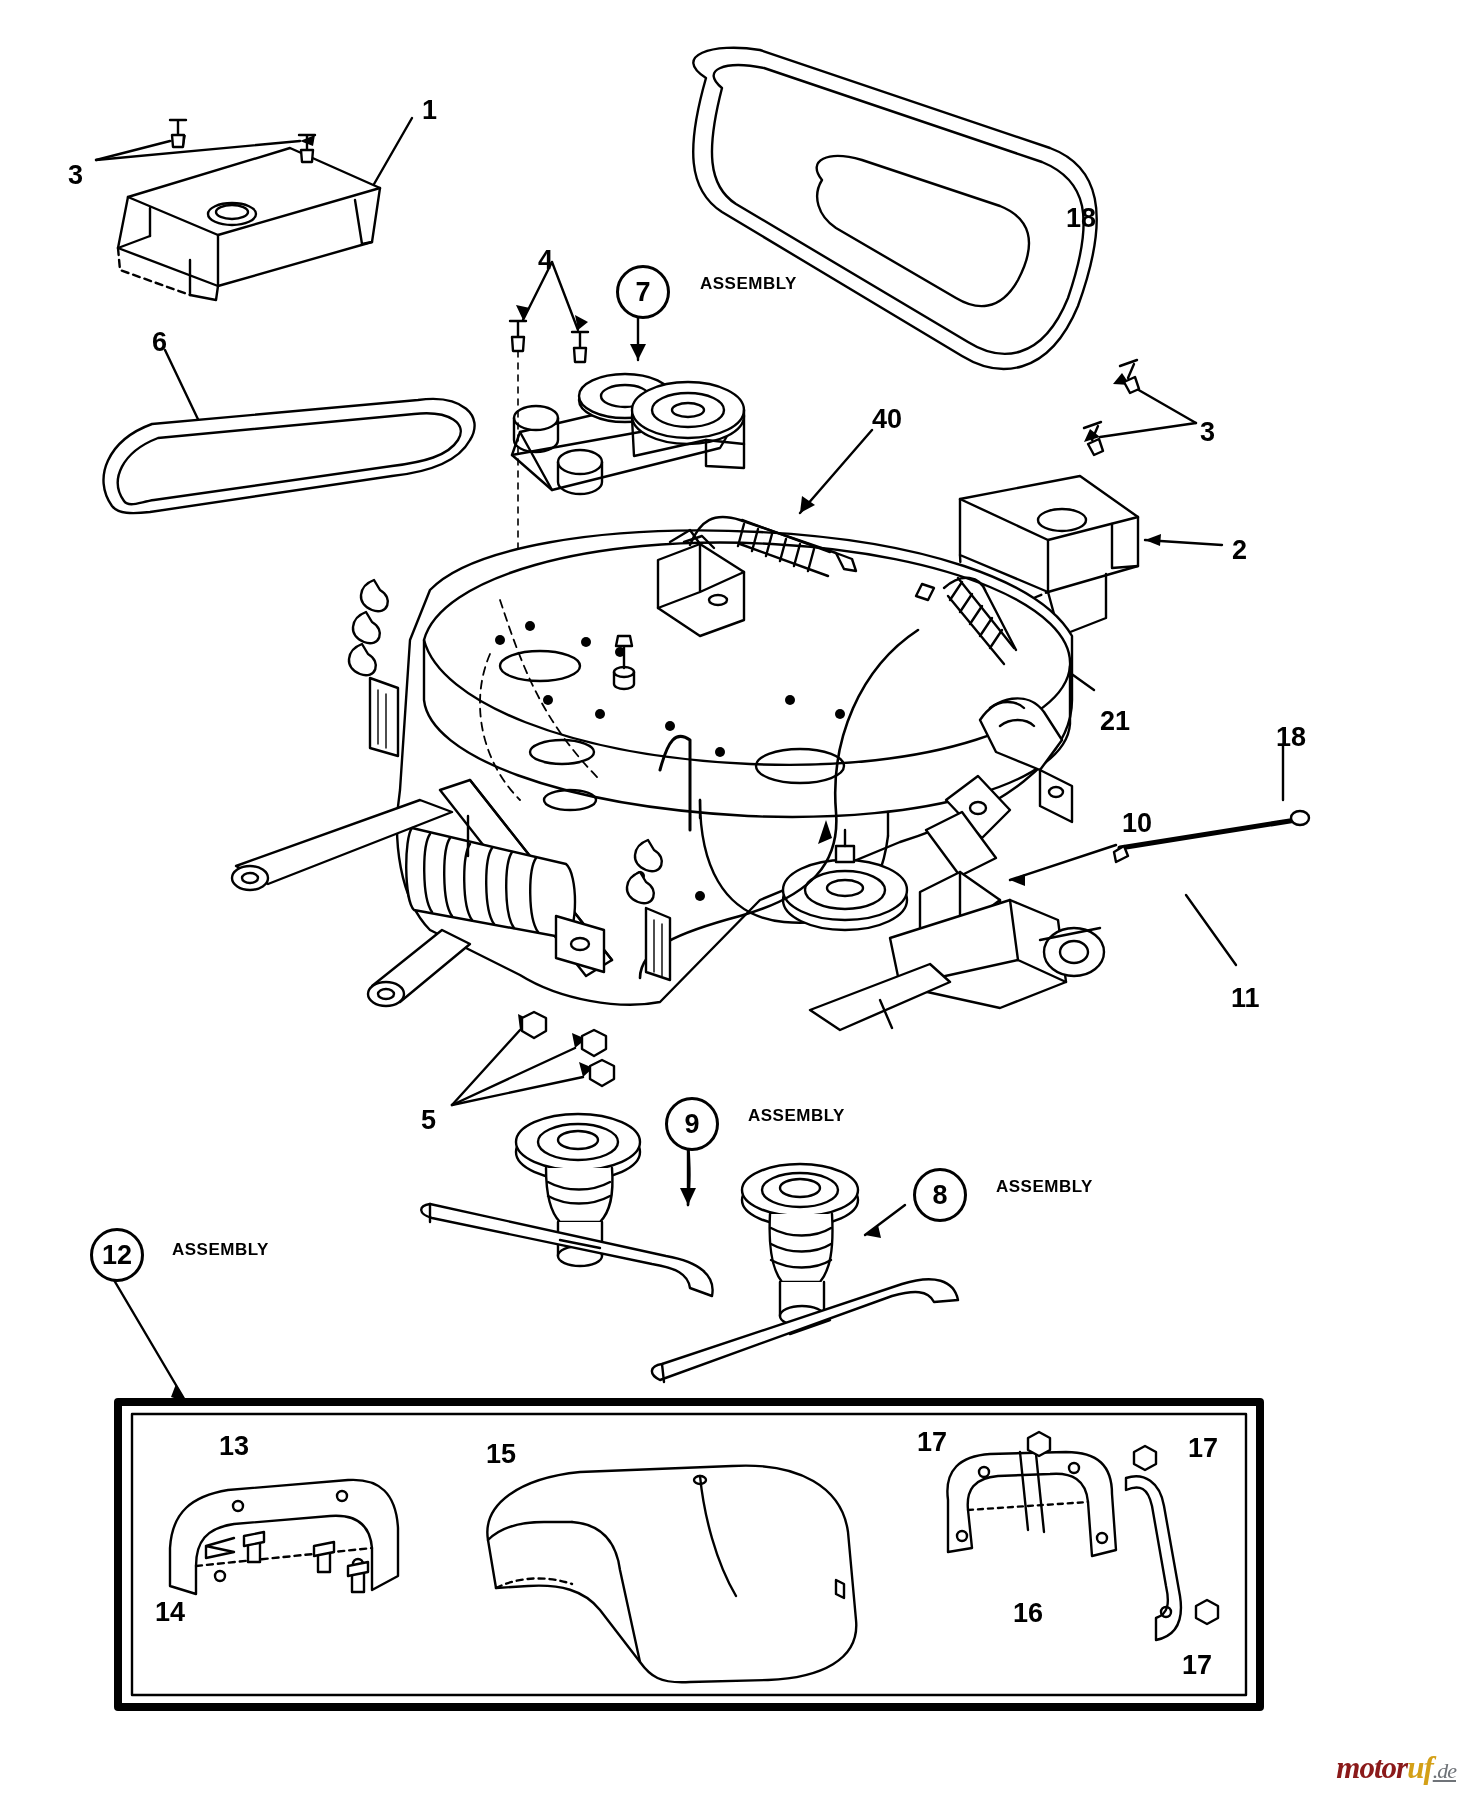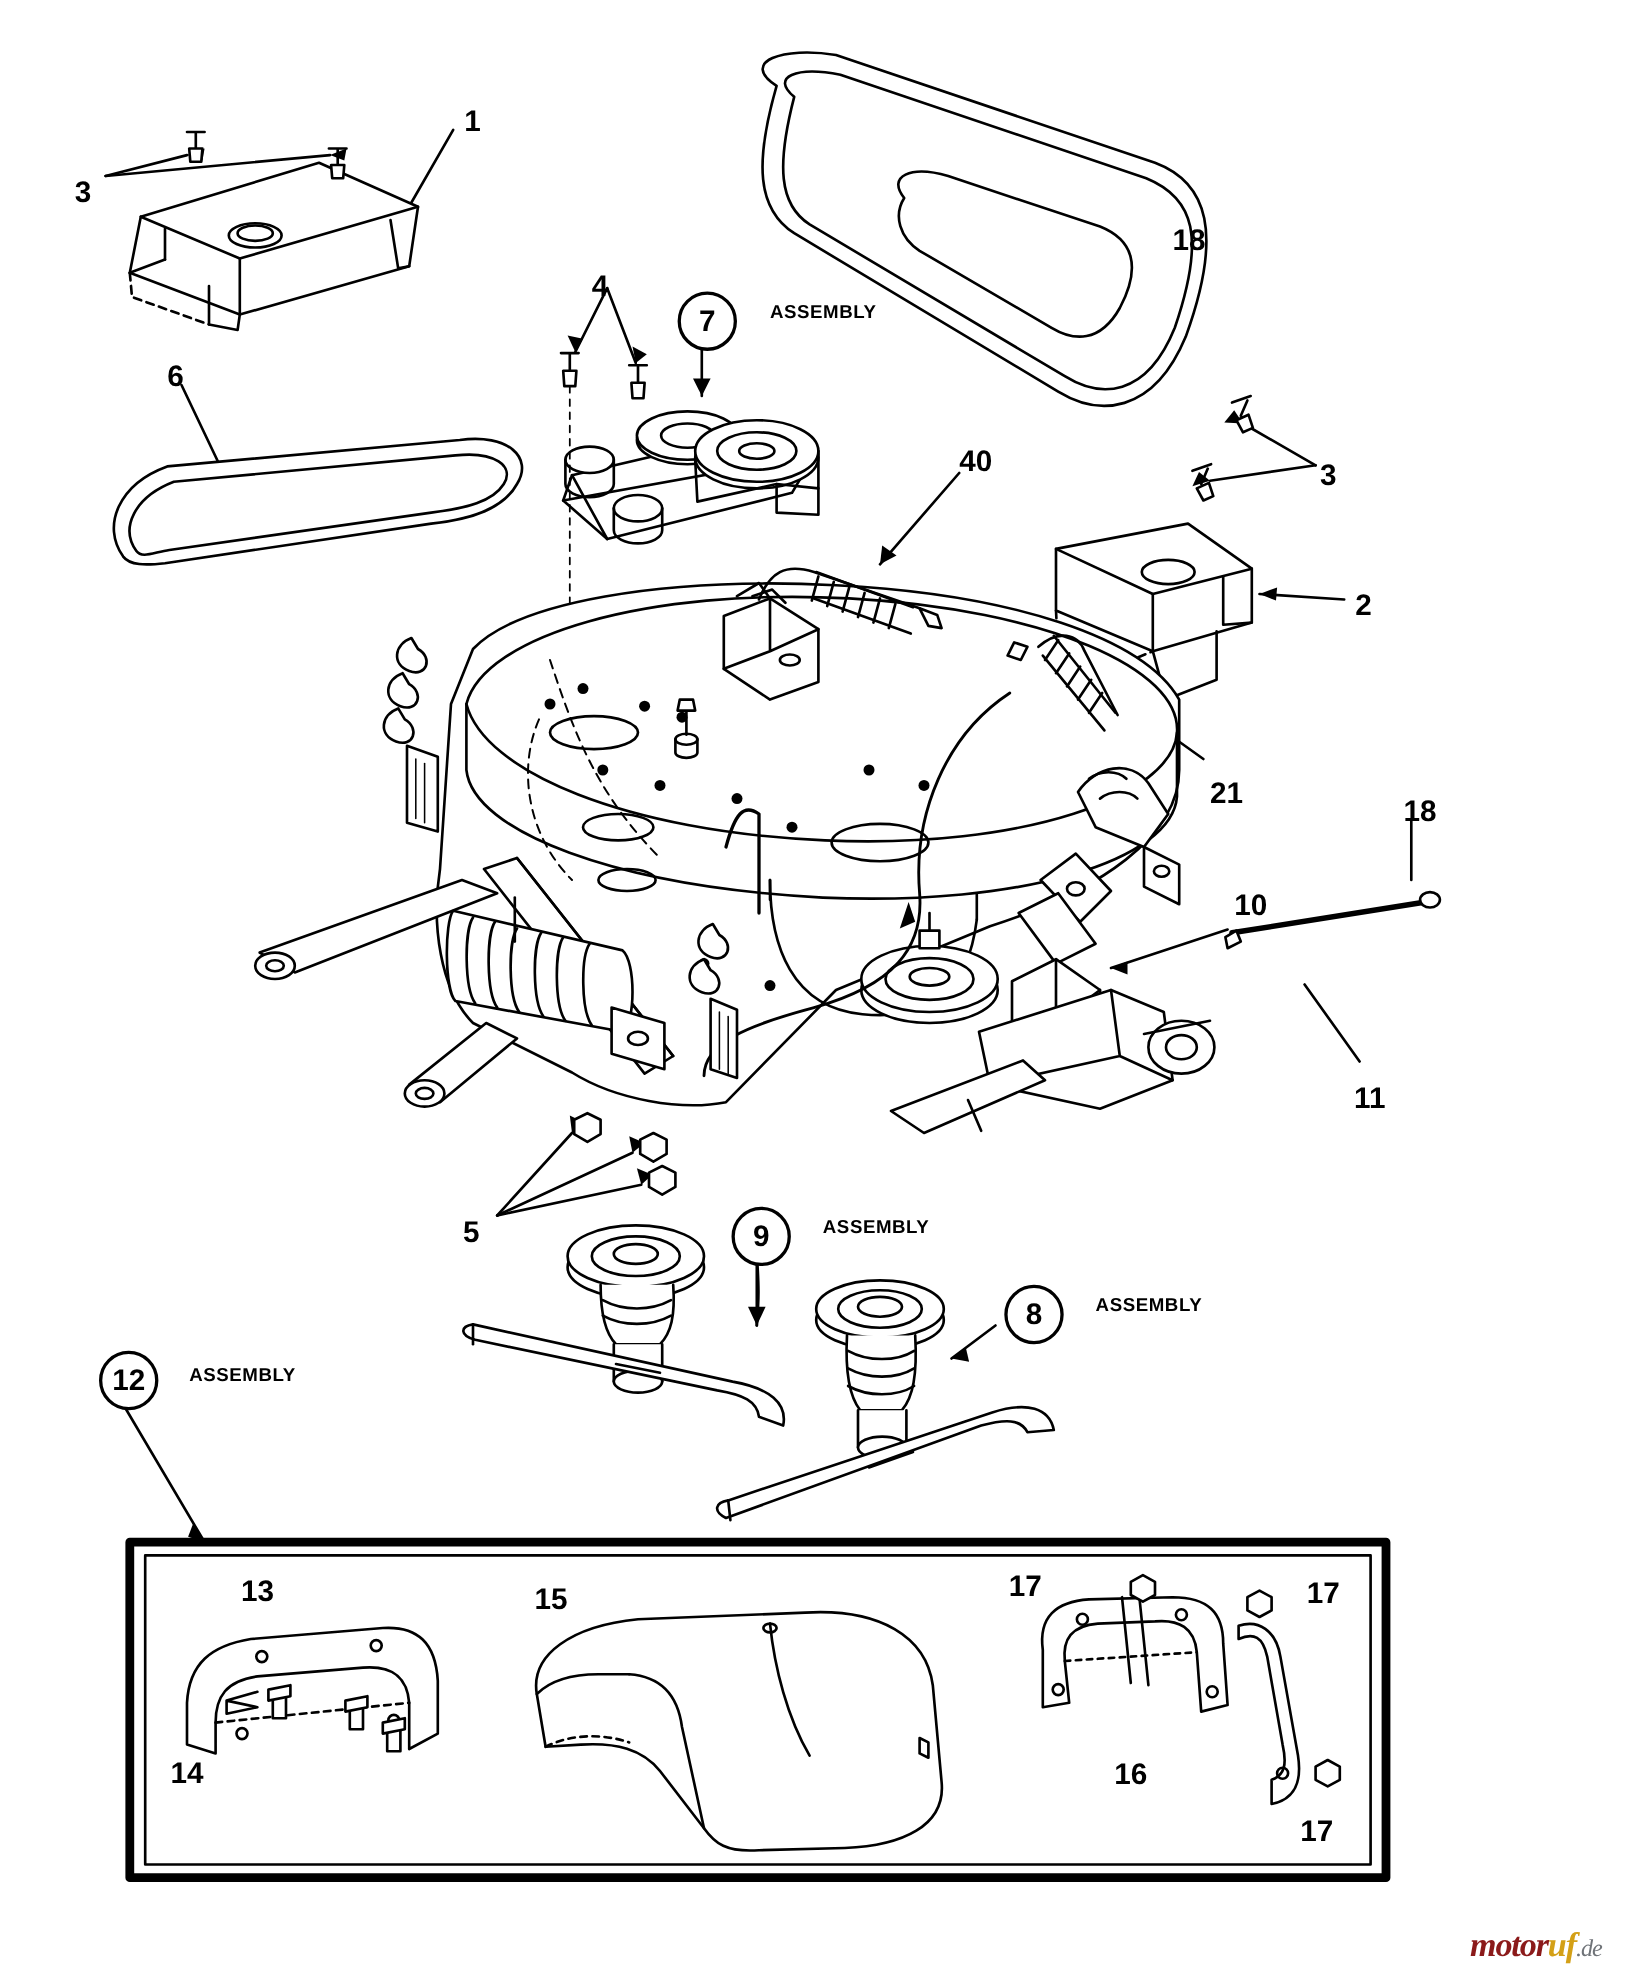--- a/index.html
+++ b/index.html
@@ -64,21 +64,21 @@
     right: 24px;
     bottom: 14px;
     font-size: 31px;
     font-family: "Liberation Serif", serif;
     font-style: italic;
     letter-spacing: -1px;
     white-space: nowrap;
   }
   .wm-motor { color: #8b1a1a; font-weight: bold; margin-left: 20px; }
   .wm-uf { color: #d4a017; font-weight: bold; }
-  .wm-de { color: #6f7378; font-weight: normal; font-size: 22px; }
+  .wm-de { color: #6f7378; font-weight: normal; font-size: 22px; text-decoration: underline; }
 </style>
 </head>
 <body>
 
 <div id="diagram-root">
 
   <svg class="layer" viewBox="0 0 1480 1800">
     <g fill="none" stroke="#000" stroke-width="2.4" stroke-linejoin="round" stroke-linecap="round">
 
       <path d="M412 118 L362 205"></path>

